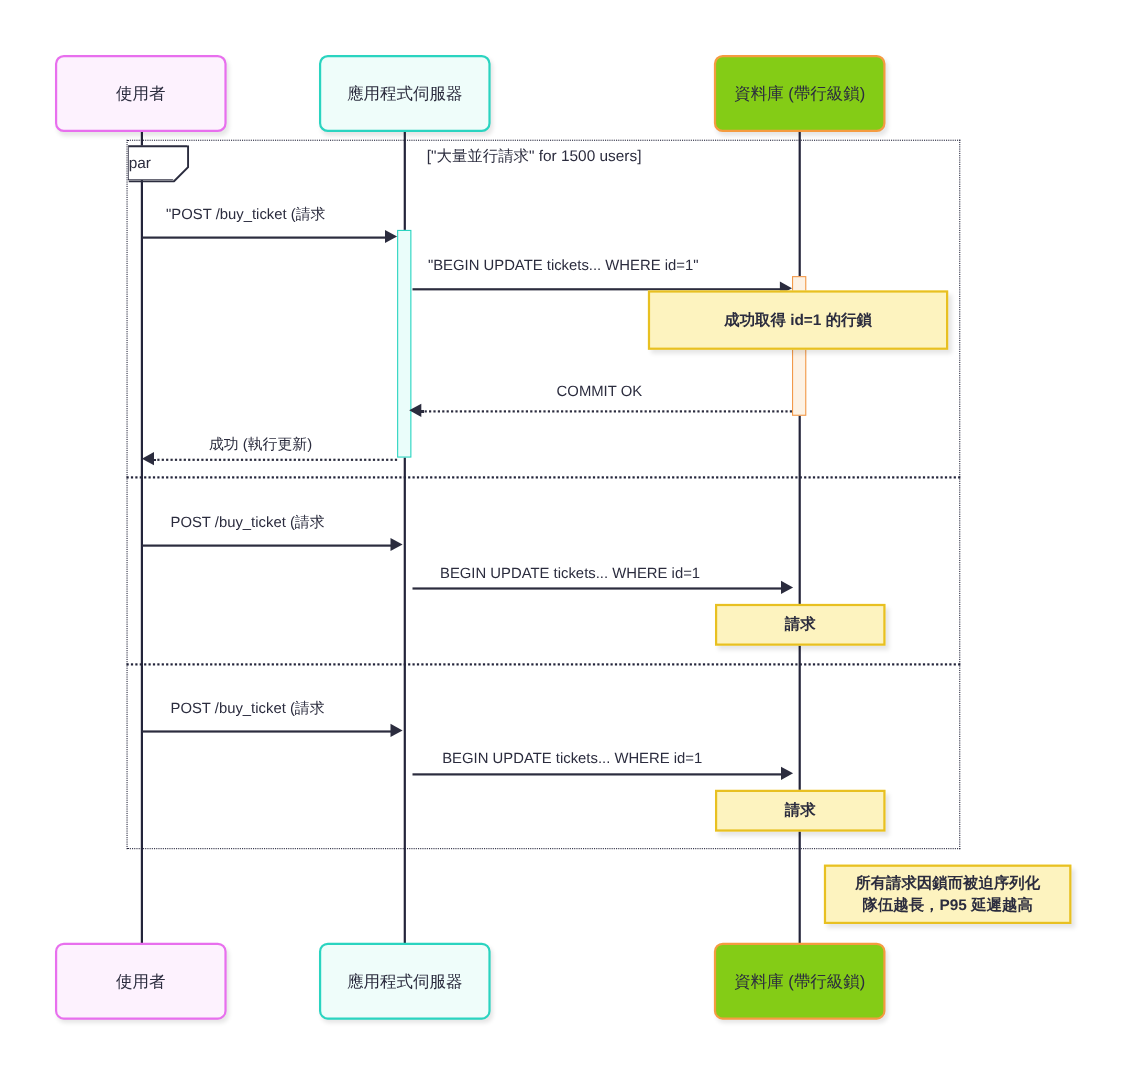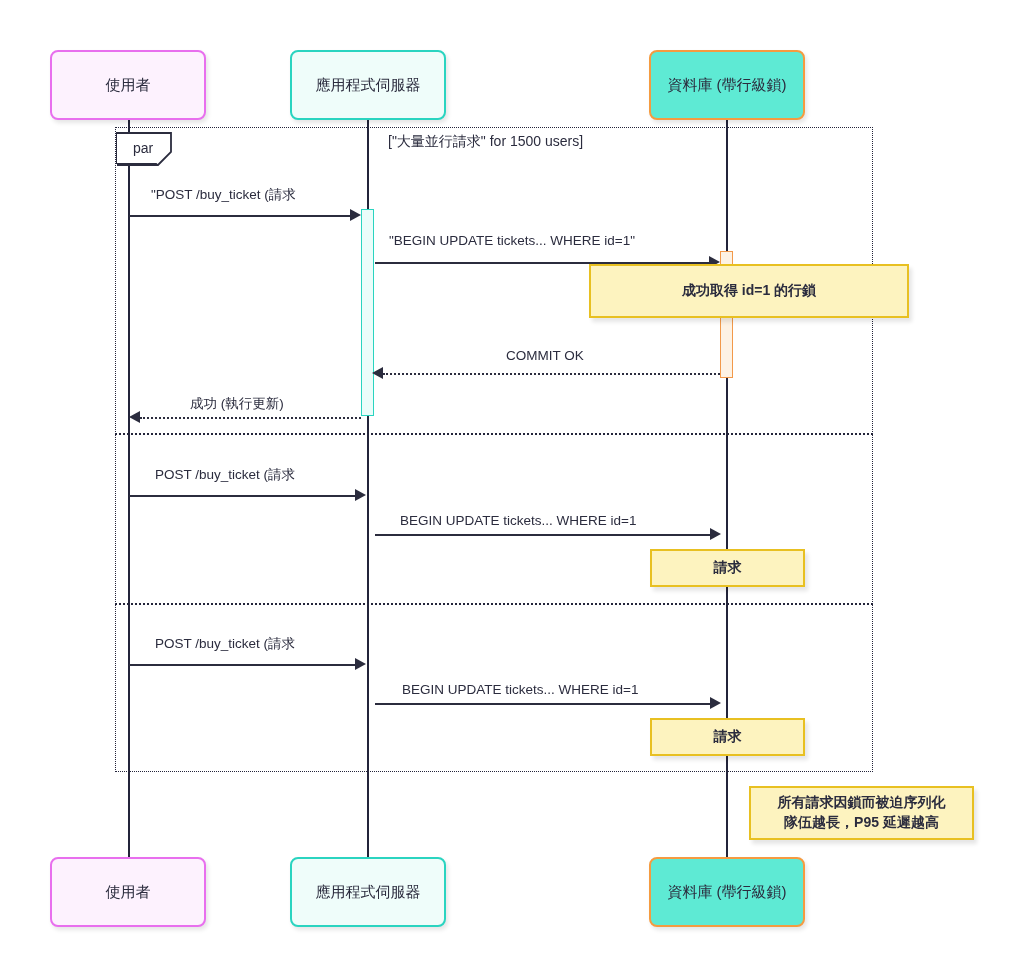--- a/index.html
+++ b/index.html
@@ -44,21 +44,21 @@
     display: flex;
     align-items: center;
     justify-content: center;
     font-size: 15px;
     color: #2b2c3e;
     box-shadow: 2px 3px 4px rgba(0,0,0,0.10);
     white-space: nowrap;
   }
   .p-user   { border-color: #e86fee; background: #fdf2fe; text-align: center; }
   .p-app    { border-color: #2ad4c0; background: #effdfa; }
-  .p-db     { border-color: #f59b40; background: #5eead4; }
+  .p-db     { border-color: #f59b40; background: #84cc16; }
 
   
   .lifeline {
     position: absolute;
     width: 2.4px;
     background: #23243a;
   }
 
   
   .activation {
@@ -80,21 +80,21 @@
   .frag-label {
     position: absolute;
     box-sizing: border-box;
     background: #ffffff;
     border: 1.6px solid #2b2c3e;
     border-right: none;
     font-size: 14px;
     color: #2b2c3e;
     display: flex;
     align-items: center;
-    padding-left: 16px;
+    padding-left: 0;
     box-shadow: 2px 3px 3px rgba(0,0,0,0.10);
   }
   .frag-label-clip {
     position: absolute;
     pointer-events: none;
   }
   .frag-cond {
     position: absolute;
     font-size: 14px;
     color: #2b2c3e;
@@ -194,21 +194,21 @@
   <div class="activation act-db" style="left:720px; top:251px; width:13px; height:127px;"></div>
 
   <div class="msg-label" style="left:151px; top:186px;">"POST /buy_ticket (請求</div>
   <div class="msg-line" style="left:129px; top:215px; width:222px;"></div>
   <div class="arrow-head arrow-right" style="left:350px; top:209px;"></div>
 
   <div class="msg-label" style="left:389px; top:233px;">"BEGIN UPDATE tickets... WHERE id=1"</div>
   <div class="msg-line" style="left:375px; top:262px; width:336px;"></div>
   <div class="arrow-head arrow-right" style="left:709px; top:256px;"></div>
 
-  <div class="note" style="left:589px; top:264px; width:320px; height:54px;">
+  <div class="note" style="left:589px; top:264px; width:273px; height:54px;">
     <span class="note-line">成功取得 id=1 的行鎖</span>
   </div>
 
   <div class="msg-label" style="left:506px; top:348px;">COMMIT OK</div>
   <div class="msg-line dotted" style="left:383px; top:373px; width:337px;"></div>
   <div class="arrow-head arrow-left" style="left:372px; top:367px;"></div>
 
   <div class="msg-label" style="left:190px; top:395px;">成功 (執行更新)</div>
   <div class="msg-line dotted" style="left:140px; top:417px; width:221px;"></div>
   <div class="arrow-head arrow-left" style="left:129px; top:411px;"></div>

